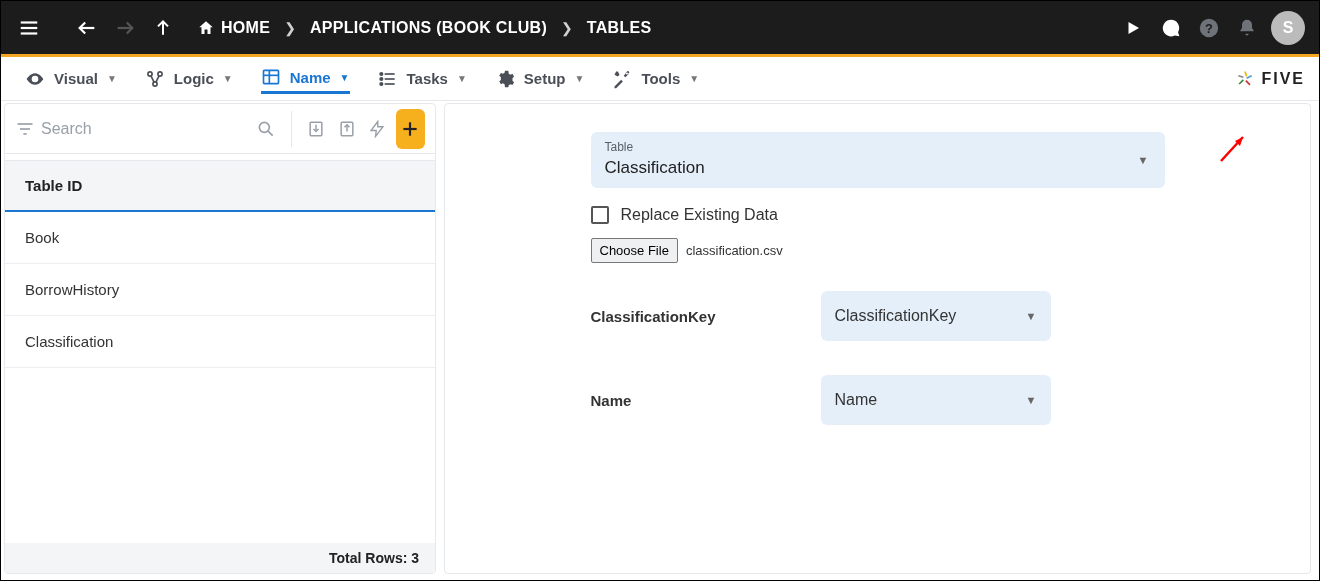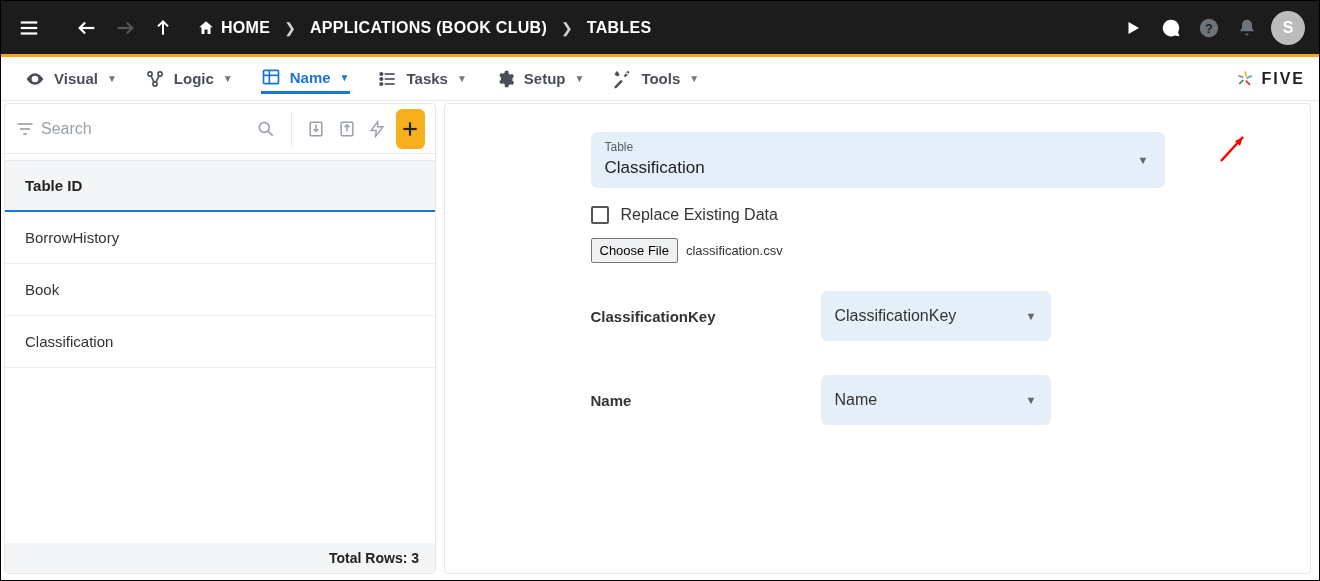--- a/index.html
+++ b/index.html
@@ -256,24 +256,24 @@
           </svg>
       </div>
     </div>
 
     <div class="lp-colhead">
         <span>Table ID</span>
       </div>
 
     <div class="lp-list">
       <div class="lp-row">
+          <span>Book</span>
+        </div>
+      <div class="lp-row">
           <span>BorrowHistory</span>
-        </div>
-      <div class="lp-row">
-          <span>Book</span>
         </div>
       <div class="lp-row">
           <span>Classification</span>
         </div>
     </div>
 
     <div class="lp-footer">
         <span>Total Rows: 3</span>
       </div>
   </div>

